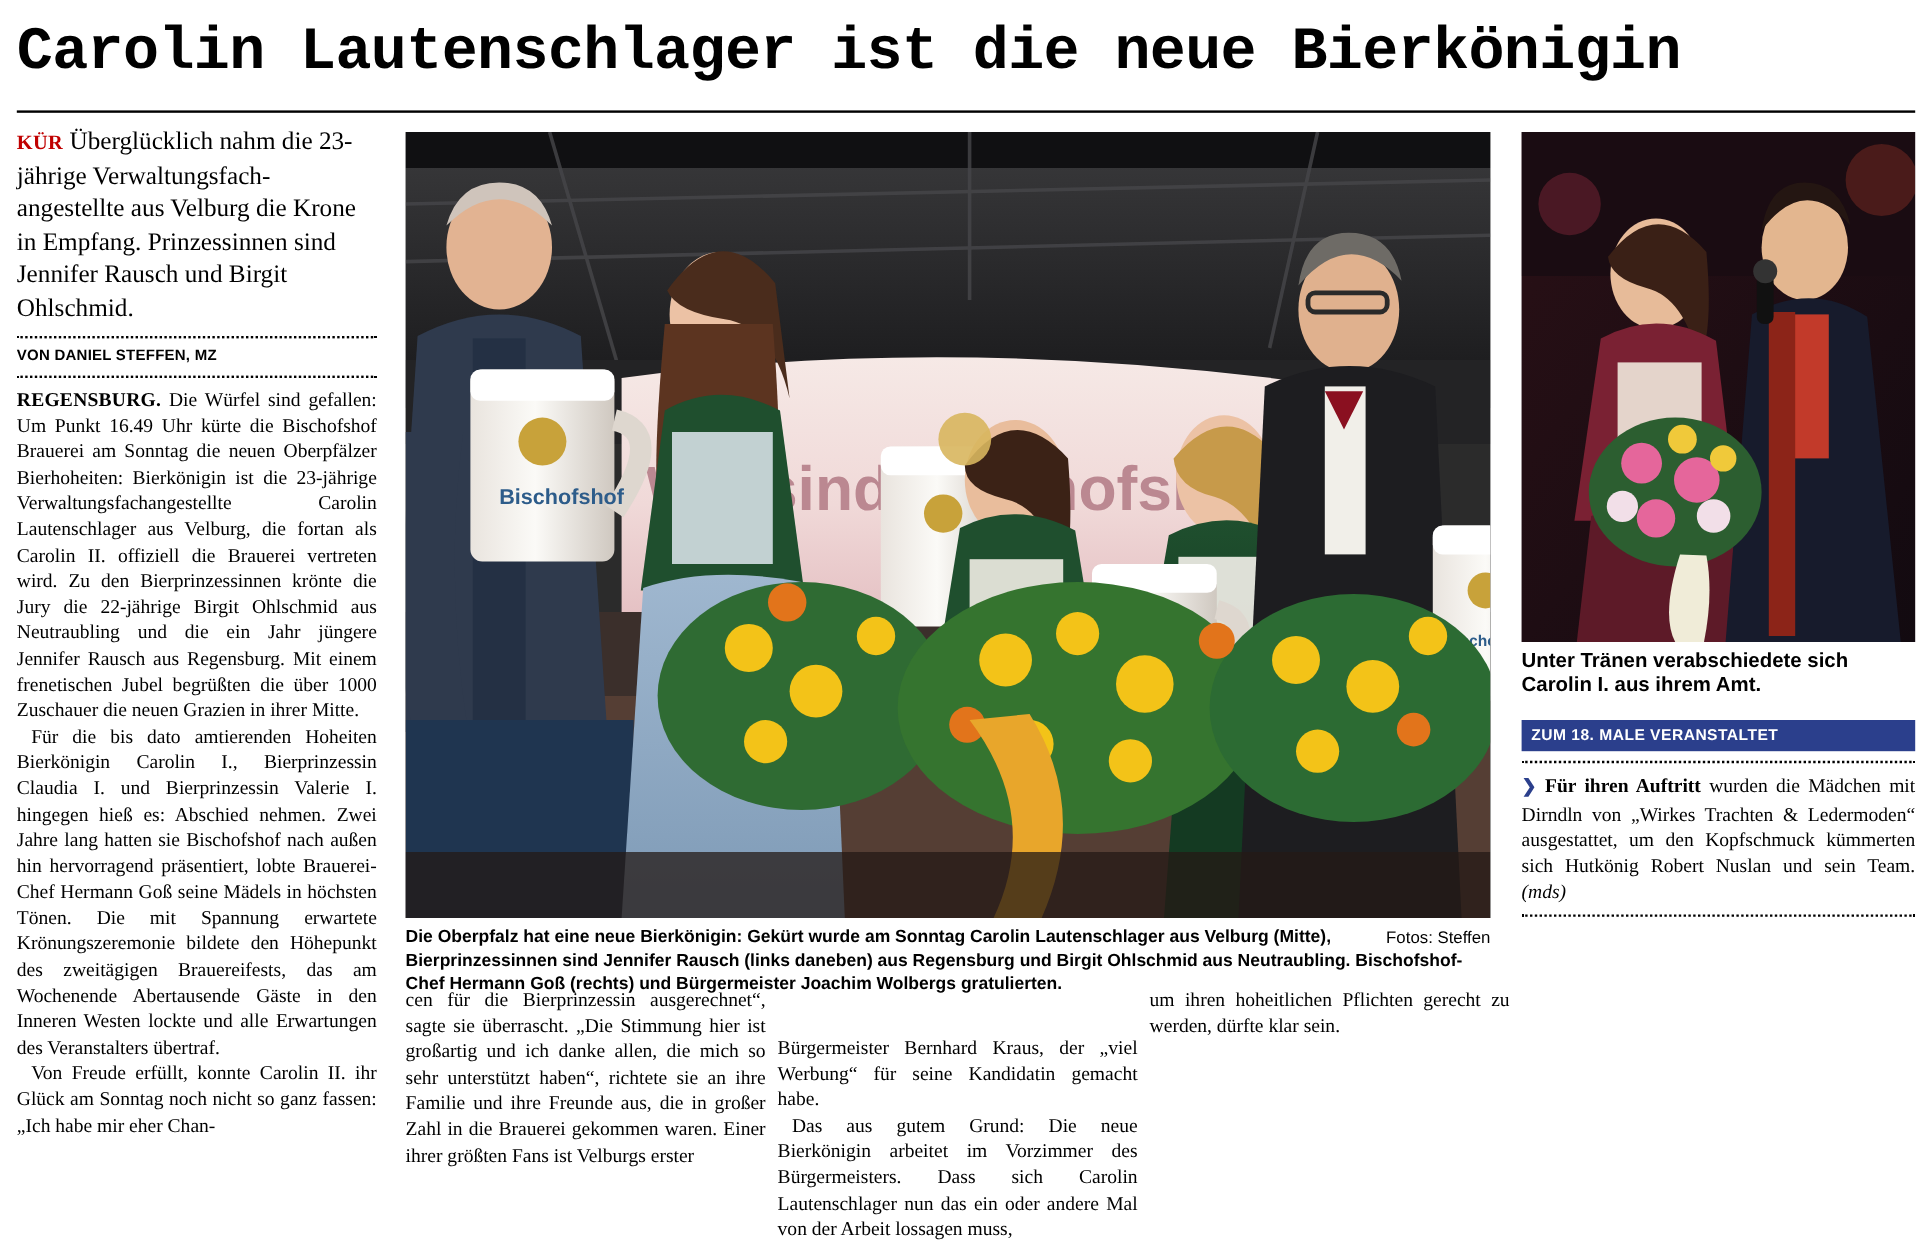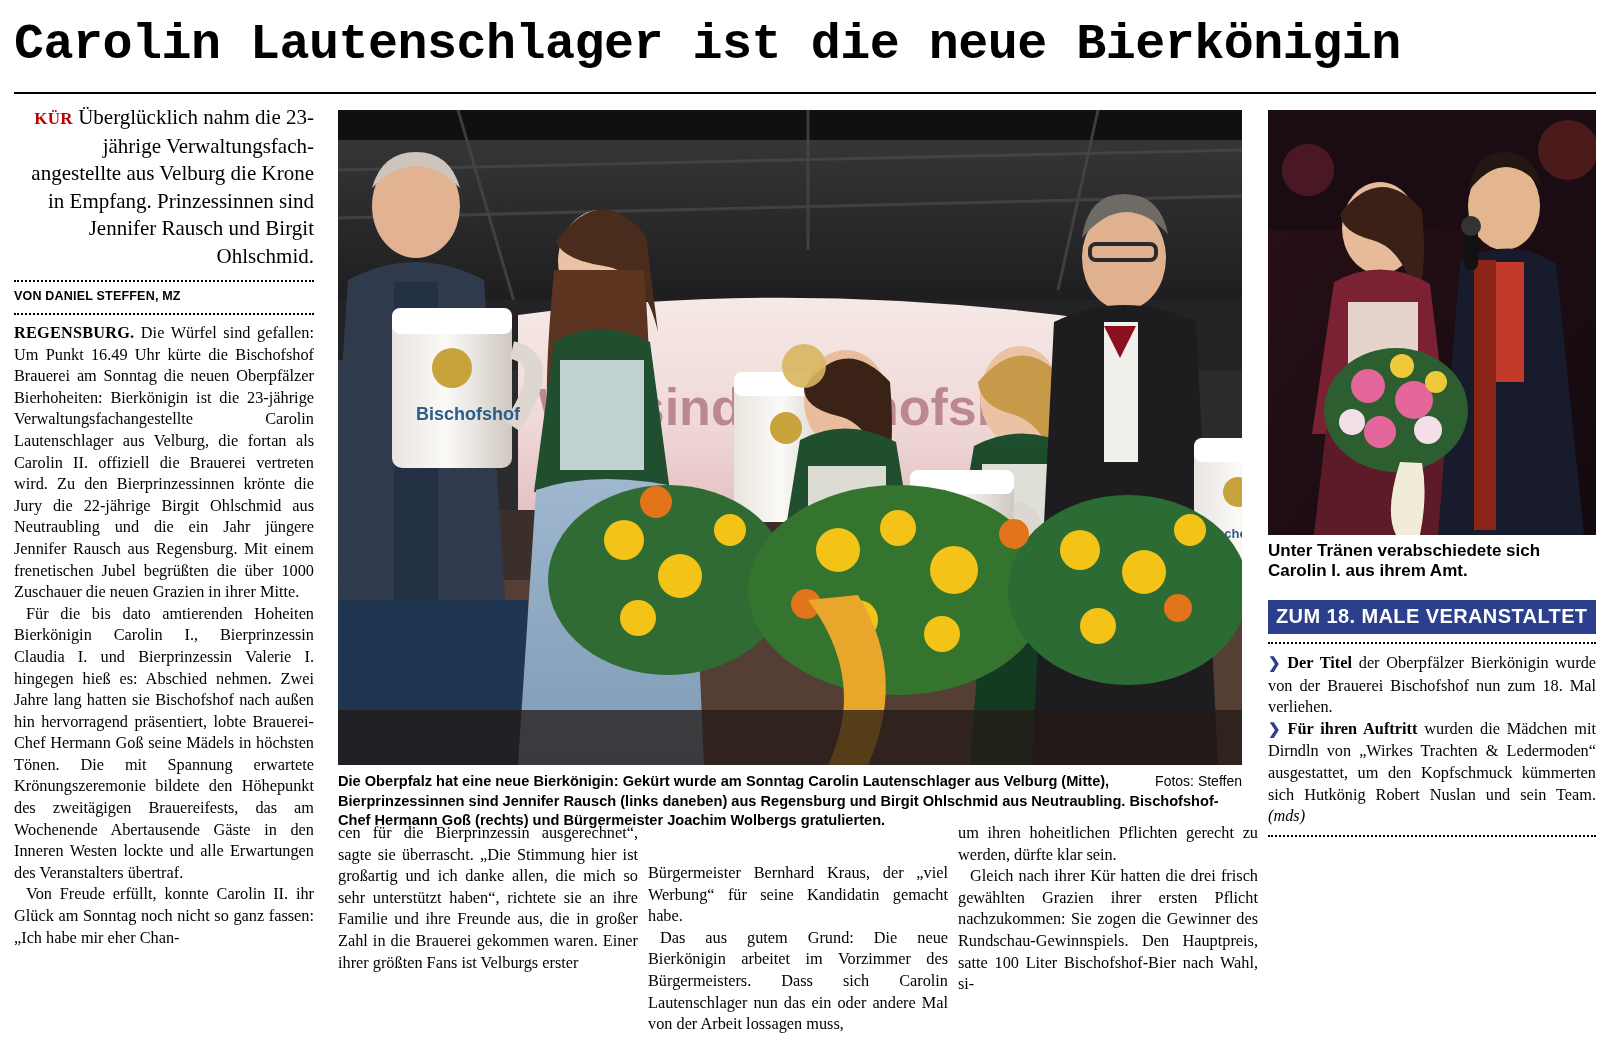--- a/index.html
+++ b/index.html
@@ -49,21 +49,21 @@
   .col-left {
     position: absolute;
     left: 14px;
     top: 104px;
     width: 300px;
   }
   .lead {
     font-size: 21px;
     line-height: 27.5px;
     font-family: "Liberation Serif", serif;
-    text-align: right;
+    text-align: left;
   }
   .kur {
     color: #c00000;
     font-weight: bold;
     font-size: 17px;
     letter-spacing: 0.3px;
   }
   .dotted {
     border-top: 2px dotted #000;
     margin: 10px 0 7px 0;
@@ -148,21 +148,21 @@
     position: absolute;
     left: 1268px;
     top: 600px;
     width: 328px;
   }
   .infobox-head {
     background: #2b3f8c;
     color: #ffffff;
     font-family: "Liberation Sans", sans-serif;
     font-weight: bold;
-    font-size: 20px;
+    font-size: 13px;
     letter-spacing: 0.4px;
     padding: 5px 8px 6px 8px;
     box-sizing: border-box;
   }
   .infobox .dotted-thin {
     border-top: 2px dotted #000;
     margin: 8px 0 8px 0;
   }
   .infobox-item {
     font-size: 16.3px;
@@ -420,39 +420,34 @@
     <span class="credit">Fotos: Steffen</span><span>Die Oberpfalz hat eine neue Bierkönigin: Gekürt wurde am Sonntag Carolin Lautenschlager aus Velburg (Mitte), Bierprinzessinnen sind Jennifer Rausch (links daneben) aus Regensburg und Birgit Ohlschmid aus Neutraubling. Bischofshof-Chef Hermann Goß (rechts) und Bürgermeister Joachim Wolbergs gratulierten.</span>
   </div>
 
   <div class="caption-right">Unter Tränen verabschiedete sich Carolin I. aus ihrem Amt.</div>
 
   <div class="infobox">
     <div class="infobox-head">ZUM 18. MALE VERANSTALTET</div>
     <div class="dotted-thin"></div>
     <div class="infobox-item">
       <span class="arrow">❯</span>
-      <span class="bold">Der Titel</span><span> der Oberpfälzer Bierkönigin wurde von der Brauerei Bischofshof nun zum 18. Mal verliehen.</span>
-    </div>
-    <div class="infobox-item">
-      <span class="arrow">❯</span>
       <span class="bold">Für ihren Auftritt</span><span> wurden die Mädchen mit Dirndln von „Wirkes Trachten &amp; Ledermoden“ ausgestattet, um den Kopfschmuck kümmerten sich Hutkönig Robert Nuslan und sein Team.</span>
       <span class="ital">(mds)</span>
     </div>
     <div class="dotted-thin"></div>
   </div>
 
   <div class="bottom">
     <div class="bcol bcol-1">
       <p class="first"><span>cen für die Bierprinzessin ausgerechnet“, sagte sie überrascht. „Die Stimmung hier ist großartig und ich danke allen, die mich so sehr unterstützt haben“, richtete sie an ihre Familie und ihre Freunde aus, die in großer Zahl in die Brauerei gekommen waren. Einer ihrer größten Fans ist Velburgs erster</span></p>
     </div>
     <div class="bcol bcol-2">
       <p class="first"><span>Bürgermeister Bernhard Kraus, der „viel Werbung“ für seine Kandidatin gemacht habe.</span></p>
       <p><span>Das aus gutem Grund: Die neue Bierkönigin arbeitet im Vorzimmer des Bürgermeisters. Dass sich Carolin Lautenschlager nun das ein oder andere Mal von der Arbeit lossagen muss,</span></p>
     </div>
     <div class="bcol bcol-3">
       <p class="first"><span>um ihren hoheitlichen Pflichten gerecht zu werden, dürfte klar sein.</span></p>
-      <p><span>Gleich nach ihrer Kür hatten die drei frisch gewählten Grazien ihrer ersten Pflicht nachzukommen: Sie zogen die Gewinner des Rundschau-Gewinnspiels. Den Hauptpreis, satte 100 Liter Bischofshof-Bier nach Wahl, si-</span></p>
     </div>
     <div class="bcol bcol-4">
     </div>
   </div>
 
 </div>
 
 </body></html>

